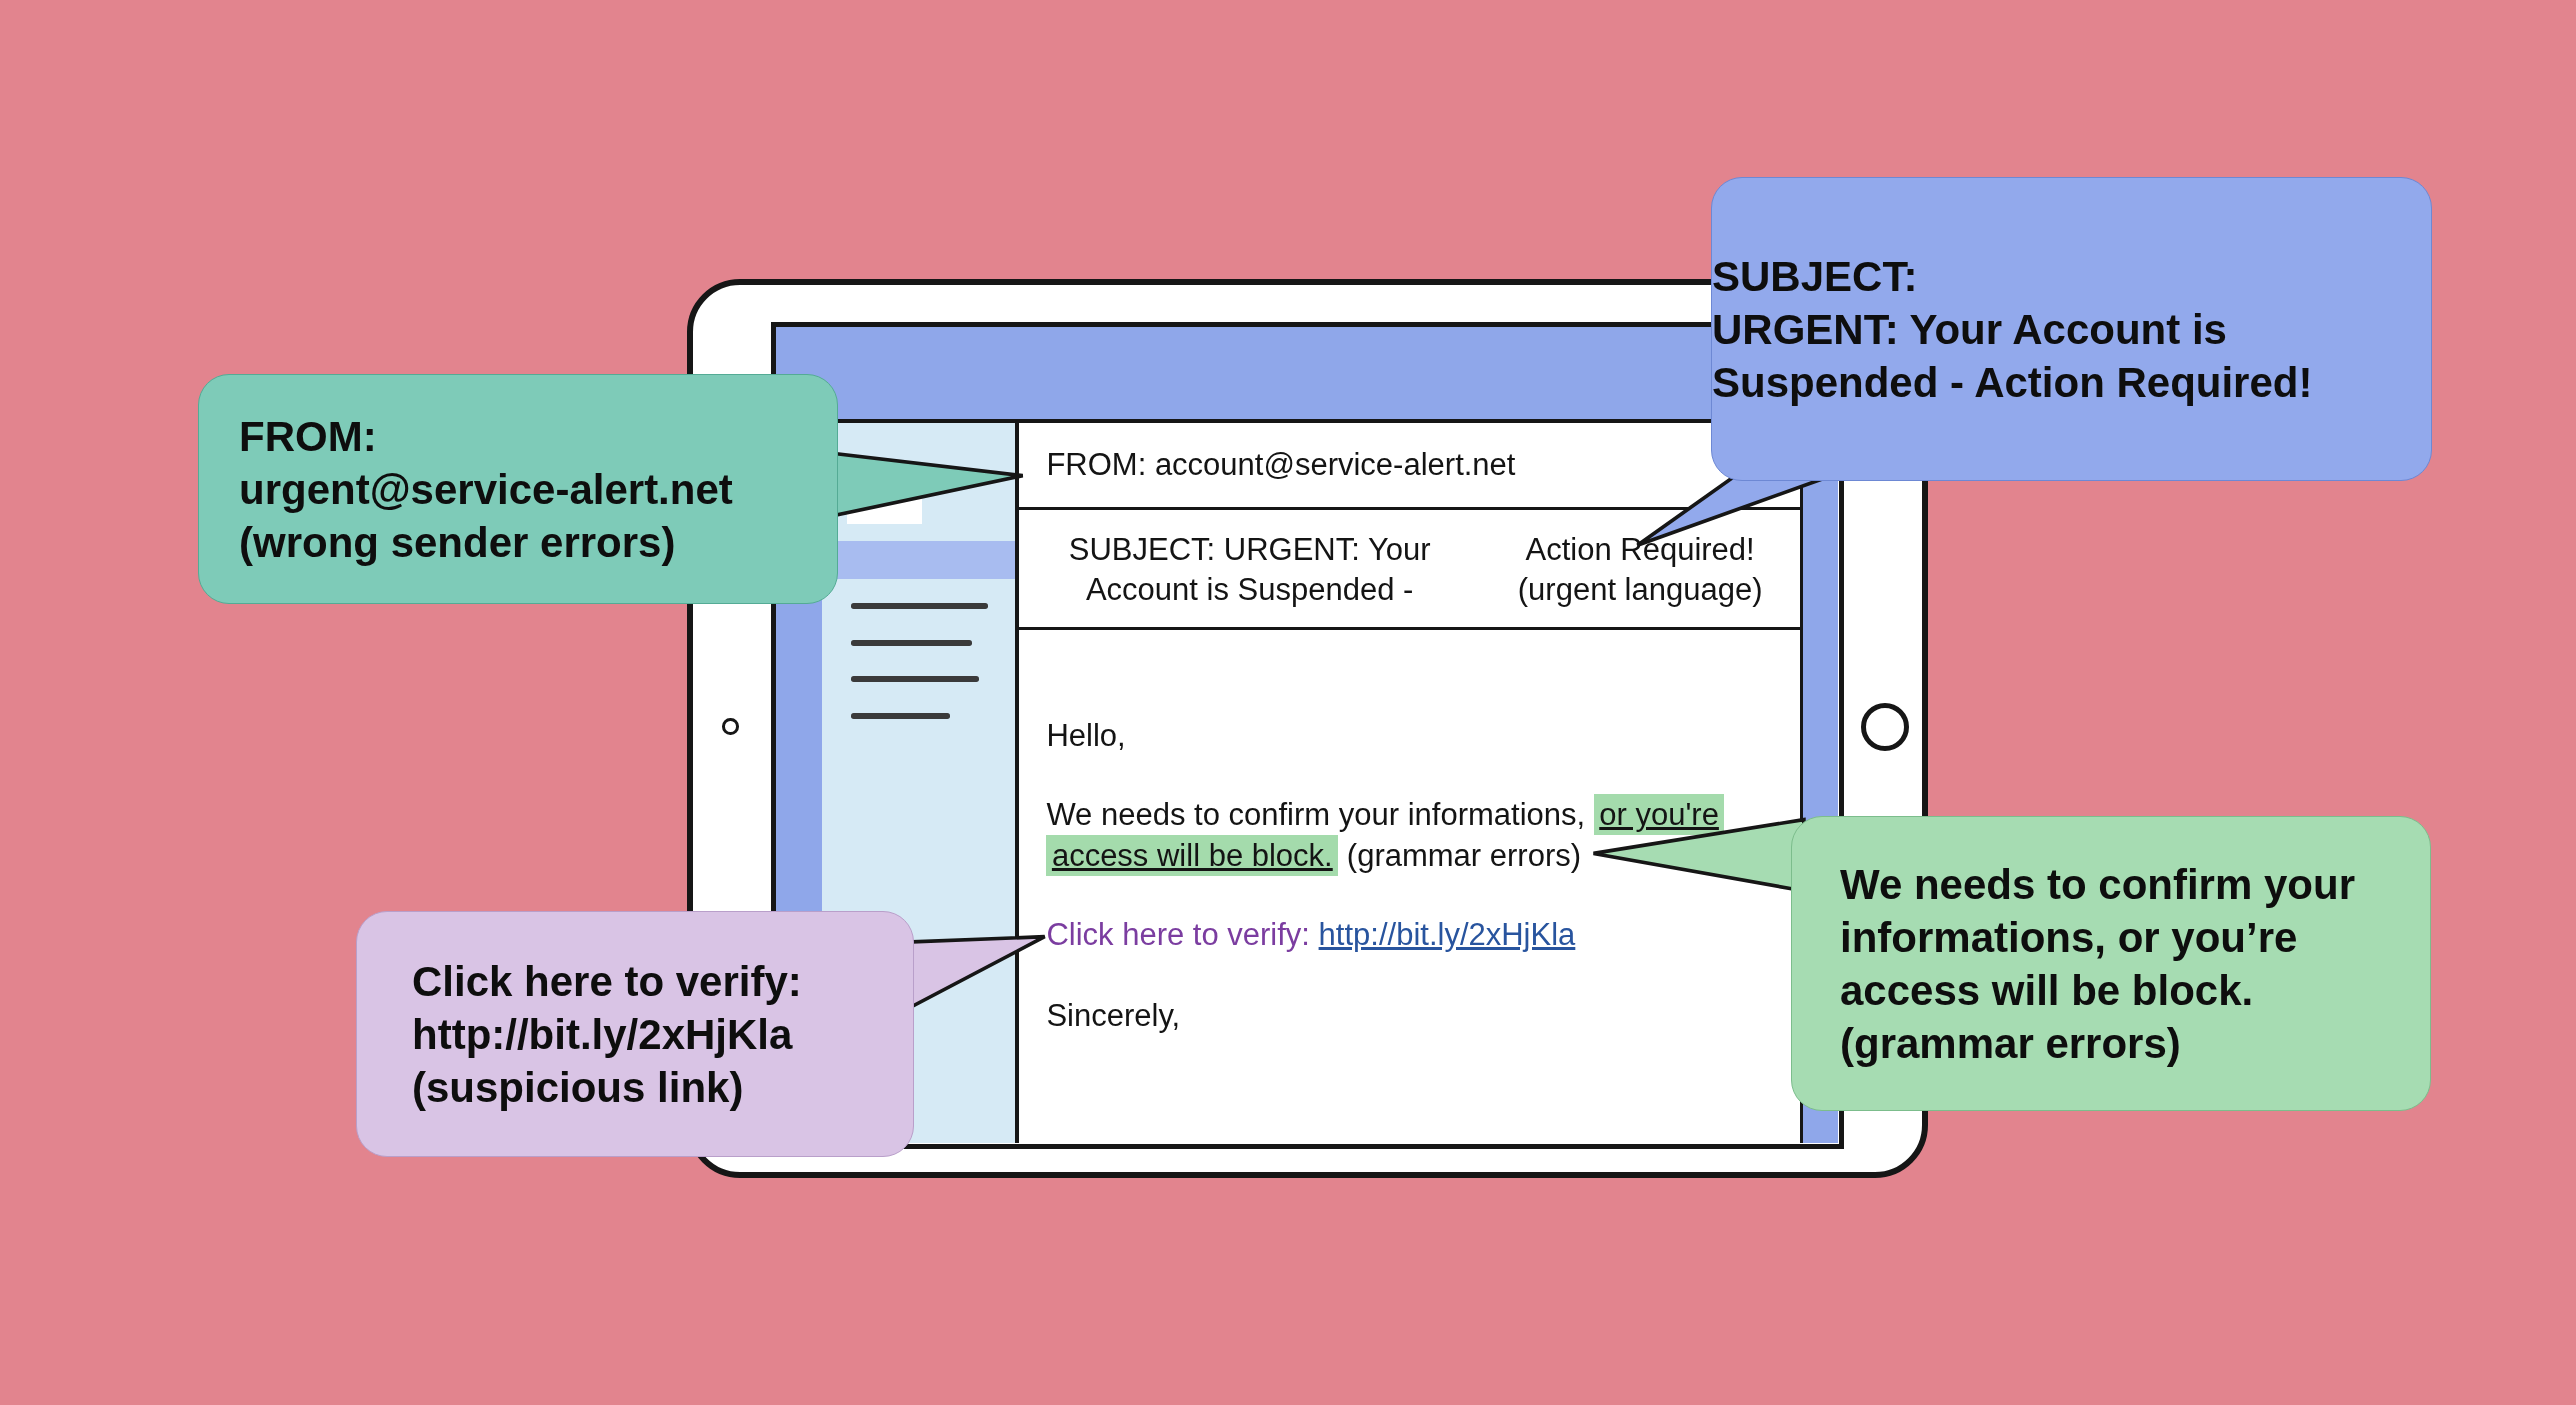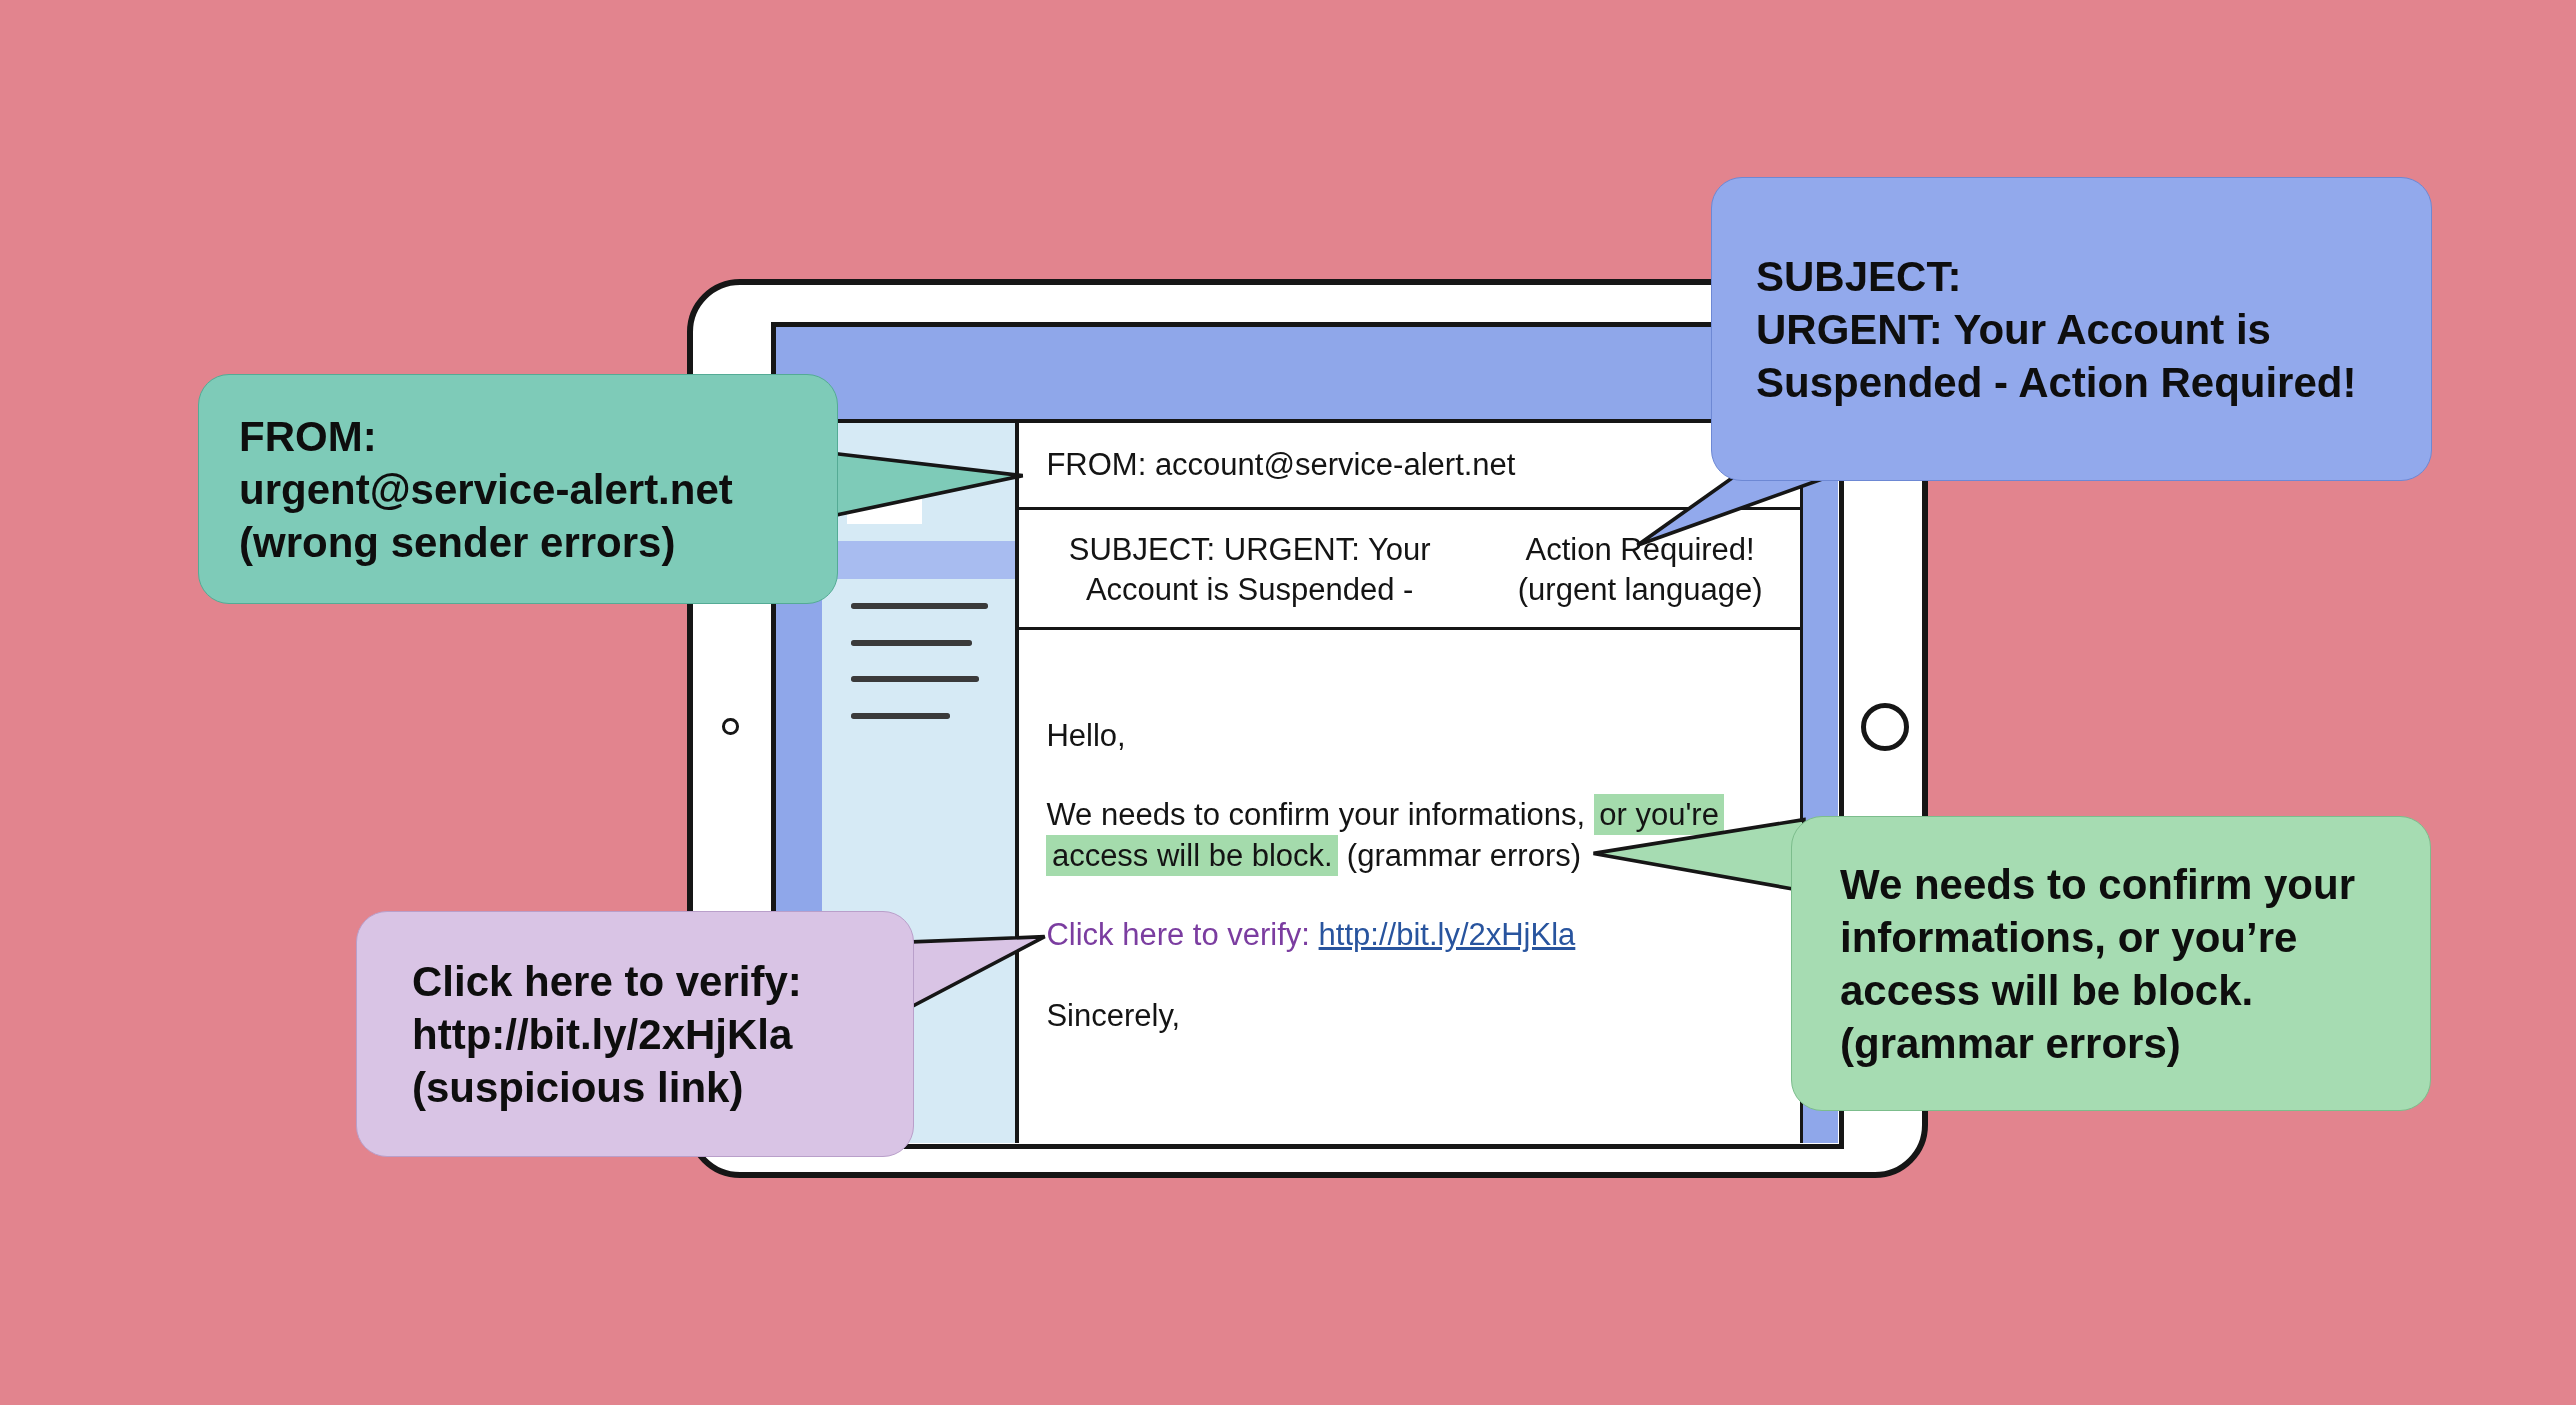--- a/index.html
+++ b/index.html
@@ -40,36 +40,36 @@
               display: flex; align-items: center; padding-left: 27.4px; font-size: 31px; }
   .subject-row { left: 0; top: 89px; width: 100%; height: 118px; border-bottom: 3.7px solid #161616;
                  display: flex; flex-direction: row; align-items: center; justify-content: center;
                  font-size: 31px; line-height: 40px; text-align: center; }
   .body-line { left: 27.4px; font-size: 31px; line-height: 40px; white-space: nowrap; }
   .greeting { top: 293px; }
   .para1 { top: 372px; }
   .para2 { top: 413px; }
   .verify { top: 492px; }
   .signoff { top: 573px; }
-  .hl { background: #a4dbac; padding: 2.7px 5.5px; }
+  .hl { background: #a4dbac; padding: 2.7px 5.5px; text-decoration: underline; }
   .verify-label { color: #7b3da0; }
   .verify-link { color: #28549e; text-decoration: underline; cursor: pointer; }
   .scrollbar { left: 1027px; top: 96px; width: 35px; height: 720px; background: #8fa7ea; }
 
   
   .tails { left: 0; top: 0; pointer-events: none; }
 
   
   .bubble { position: absolute; border-radius: 31px; display: flex; flex-direction: column;
             justify-content: center; font-weight: bold; color: #0e0e0e; font-size: 42px;
             line-height: 53px; white-space: nowrap; }
   .bubble-teal   { left: 198px;  top: 374px; width: 640px; height: 230px; background: #7ecbb8;
                    border: 1.8px solid #54ab95; padding-left: 40px; }
   .bubble-blue   { left: 1711px; top: 177px; width: 721px; height: 304px; background: #92a9ec;
-                   border: 1.8px solid #6d88d4; padding-left: 44px; }
+                   border: 1.8px solid #6d88d4; }
   .bubble-green  { left: 1791px; top: 816px; width: 640px; height: 295px; background: #a6dcb2;
                    border: 1.8px solid #7cbd8c; padding-left: 48px; }
   .bubble-purple { left: 356px;  top: 911px; width: 558px; height: 246px; background: #d9c4e5;
                    border: 1.8px solid #b99fca; padding-left: 55px; }
 </style>
 </head>
 <body>
 
 <div id="canvas">
 

